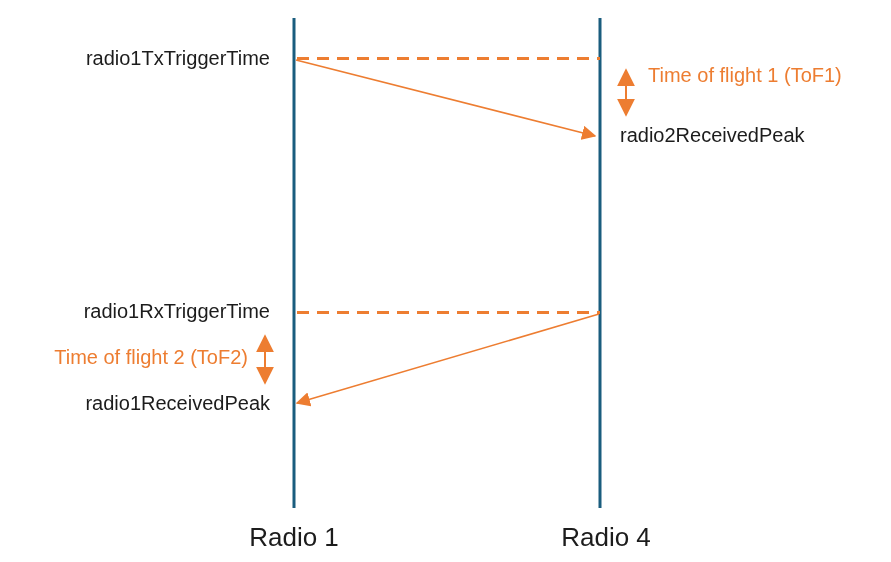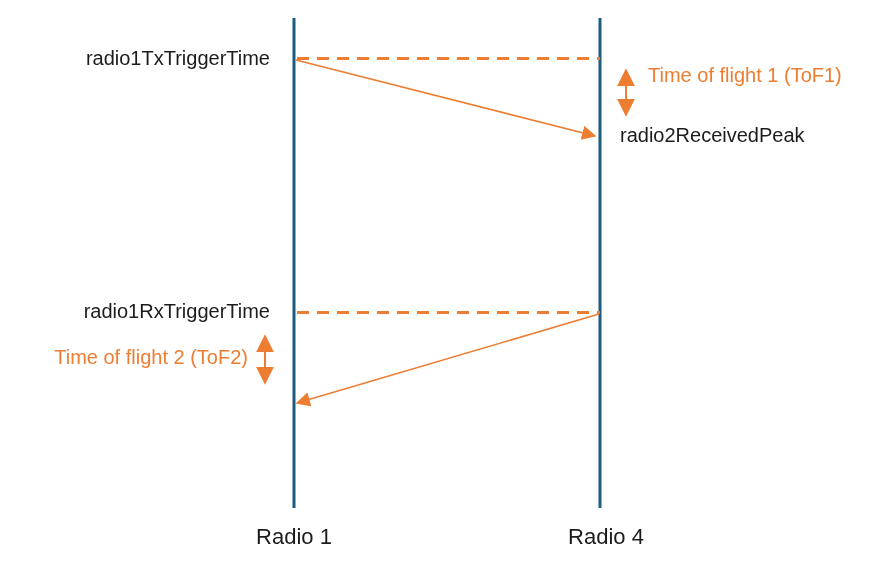--- a/index.html
+++ b/index.html
@@ -26,21 +26,21 @@
     position:absolute;
     font-size:20px;
     color:var(--label-text);
     white-space:nowrap;
     transform:translateY(-50%);
     line-height:1;
   }
   .orange{color:var(--accent-orange);}
   .axis{
     position:absolute;
-    font-size:22px;
+    font-size:26px;
     color:var(--label-text);
     white-space:nowrap;
     transform:translate(-50%,-50%);
     line-height:1;
   }
 </style>
 </head>
 <body>
 
 <div class="canvas">
@@ -61,20 +61,21 @@
     <line class="signal" x1="296" y1="60" x2="595" y2="136" marker-end="url(#arrowEnd)"></line>
     <line class="signal" x1="599" y1="314" x2="297" y2="403" marker-end="url(#arrowEnd)"></line>
 
     <line class="range" x1="626" y1="70" x2="626" y2="115" marker-start="url(#arrowEnd)" marker-end="url(#arrowEnd)"></line>
     <line class="range" x1="265" y1="336" x2="265" y2="383" marker-start="url(#arrowEnd)" marker-end="url(#arrowEnd)"></line>
   </svg>
 
   <div class="lbl" style="right:621px;top:58px;">radio1TxTriggerTime</div>
   <div class="lbl" style="right:621px;top:311px;margin-left:12px;">radio1RxTriggerTime</div>
   <div class="lbl orange" style="right:643px;top:357px;">Time of flight 2 (ToF2)</div>
+  <div class="lbl" style="right:621px;top:403px;">radio1ReceivedPeak</div>
 
   <div class="lbl orange" style="left:639px;top:75px;margin-left:9px;">Time of flight 1 (ToF1)</div>
   <div class="lbl" style="left:620px;top:135px;">radio2ReceivedPeak</div>
 
   <div class="axis" style="left:294px;top:537px;">Radio 1</div>
   <div class="axis" style="left:606px;top:537px;">Radio 4</div>
 
 </div>
 
 </body></html>

